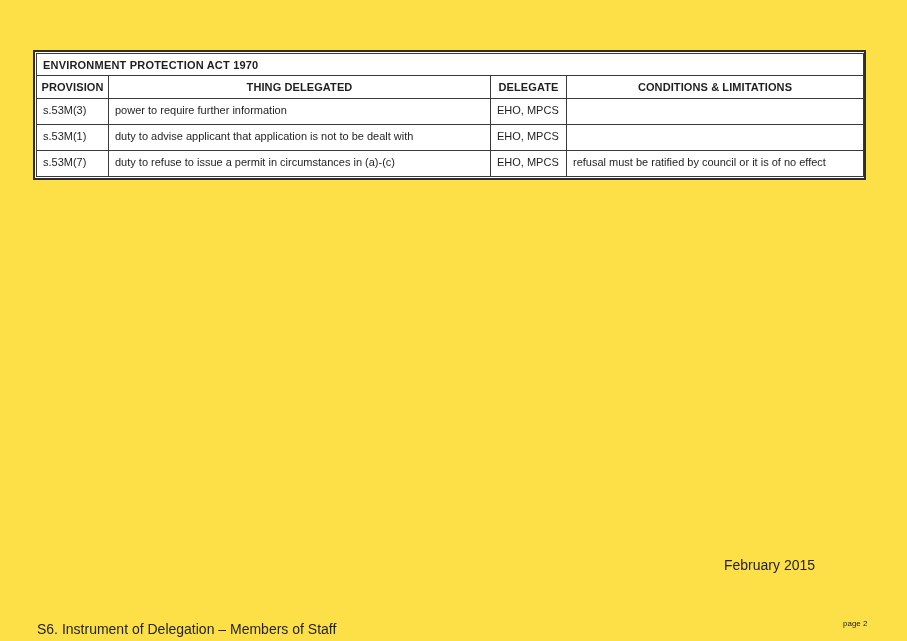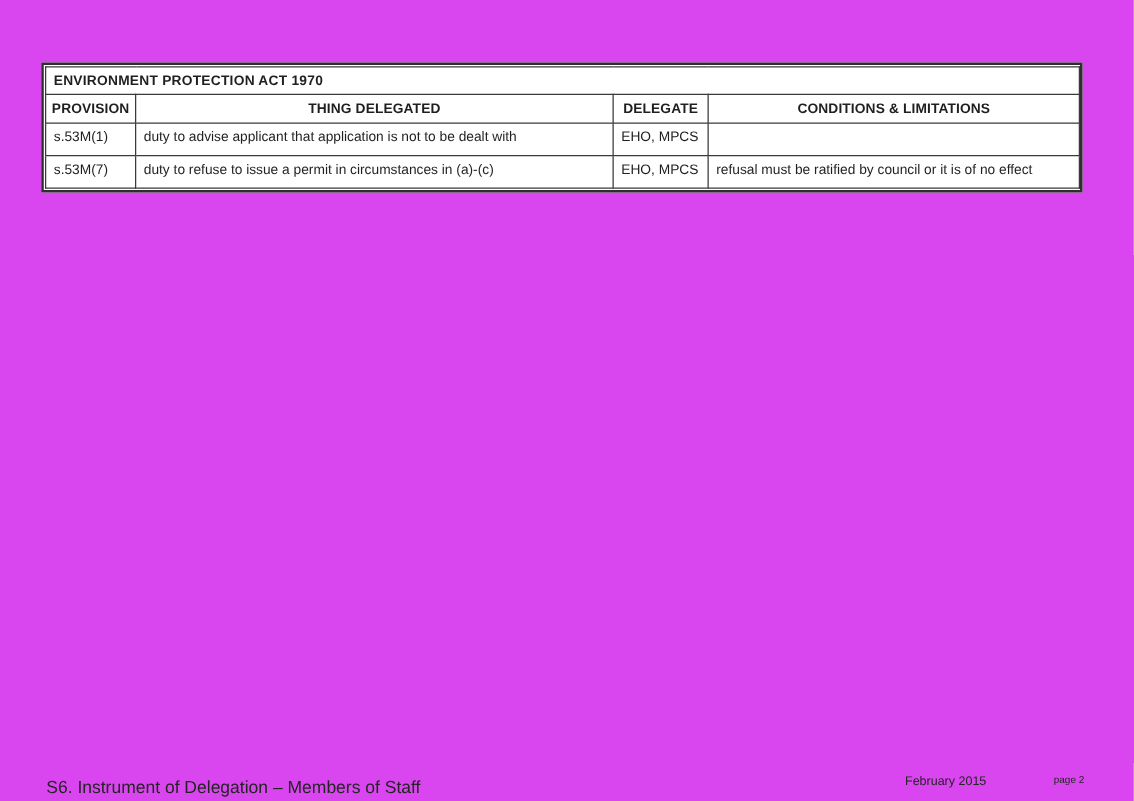--- a/index.html
+++ b/index.html
@@ -11,21 +11,21 @@
     width: 907px;
     height: 641px;
     position: relative;
     font-family: "Liberation Sans", sans-serif;
     color: #1f1f1f;
     overflow: hidden;
   }
   .page {
     position: absolute;
     inset: 0;
-    background: #d946ef;
+    background: #fde047;
   }
   
   .table-wrap {
     position: absolute;
     left: 33px;
     top: 50px;
     width: 827px;
     border: 2px solid #2e2e2e;
     padding: 1px;
     background: #ffffff;
@@ -80,22 +80,22 @@
     position: absolute;
     left: 37px;
     top: 624px;
     font-size: 14px;
     line-height: 11px;
     color: #242424;
   }
   .footer-date {
     position: absolute;
     left: 724px;
-    top: 620px;
-    font-size: 10px;
+    top: 560px;
+    font-size: 14px;
     line-height: 11px;
     color: #242424;
   }
   .footer-page {
     position: absolute;
     left: 843px;
     top: 619px;
     font-size: 8px;
     line-height: 10px;
     color: #242424;
@@ -120,20 +120,26 @@
         <td class="title-cell" colspan="4">ENVIRONMENT PROTECTION ACT 1970</td>
       </tr>
 
       <tr class="header-row">
         <th>PROVISION</th>
         <th>THING DELEGATED</th>
         <th>DELEGATE</th>
         <th>CONDITIONS &amp; LIMITATIONS</th>
       </tr>
 
+      <tr class="row-h26">
+        <td class="cell-provision">s.53M(3)</td>
+        <td class="cell-thing">power to require further information</td>
+        <td class="cell-delegate">EHO, MPCS</td>
+        <td class="cell-conditions"></td>
+      </tr>
 
       <tr class="row-h26">
         <td class="cell-provision">s.53M(1)</td>
         <td class="cell-thing">duty to advise applicant that application is not to be dealt with</td>
         <td class="cell-delegate">EHO, MPCS</td>
         <td class="cell-conditions"></td>
       </tr>
 
 
 

